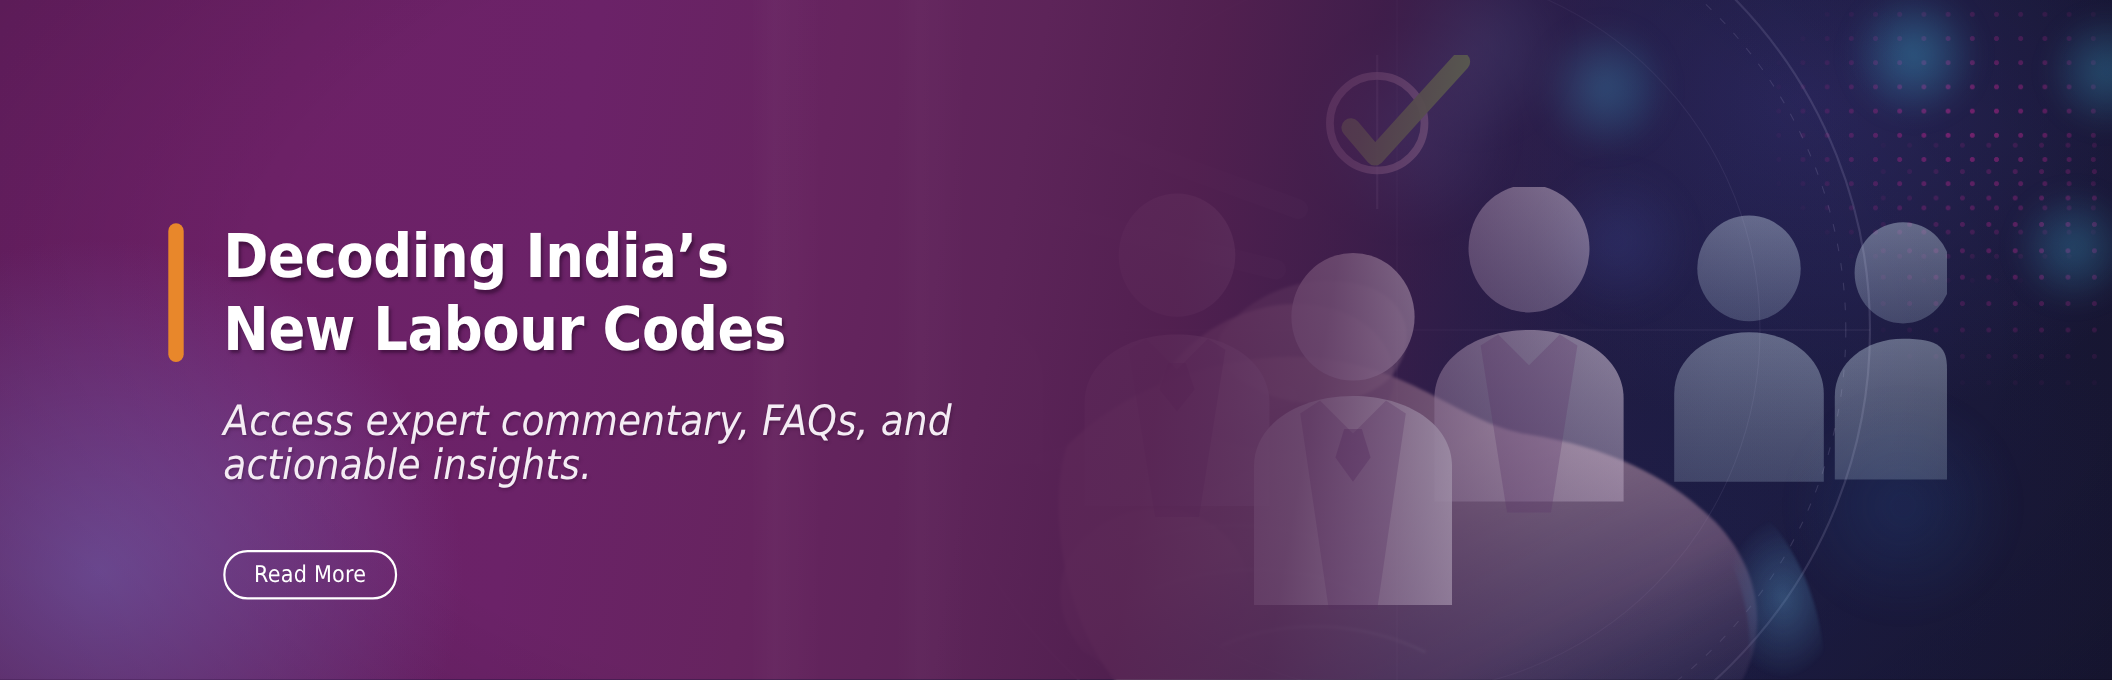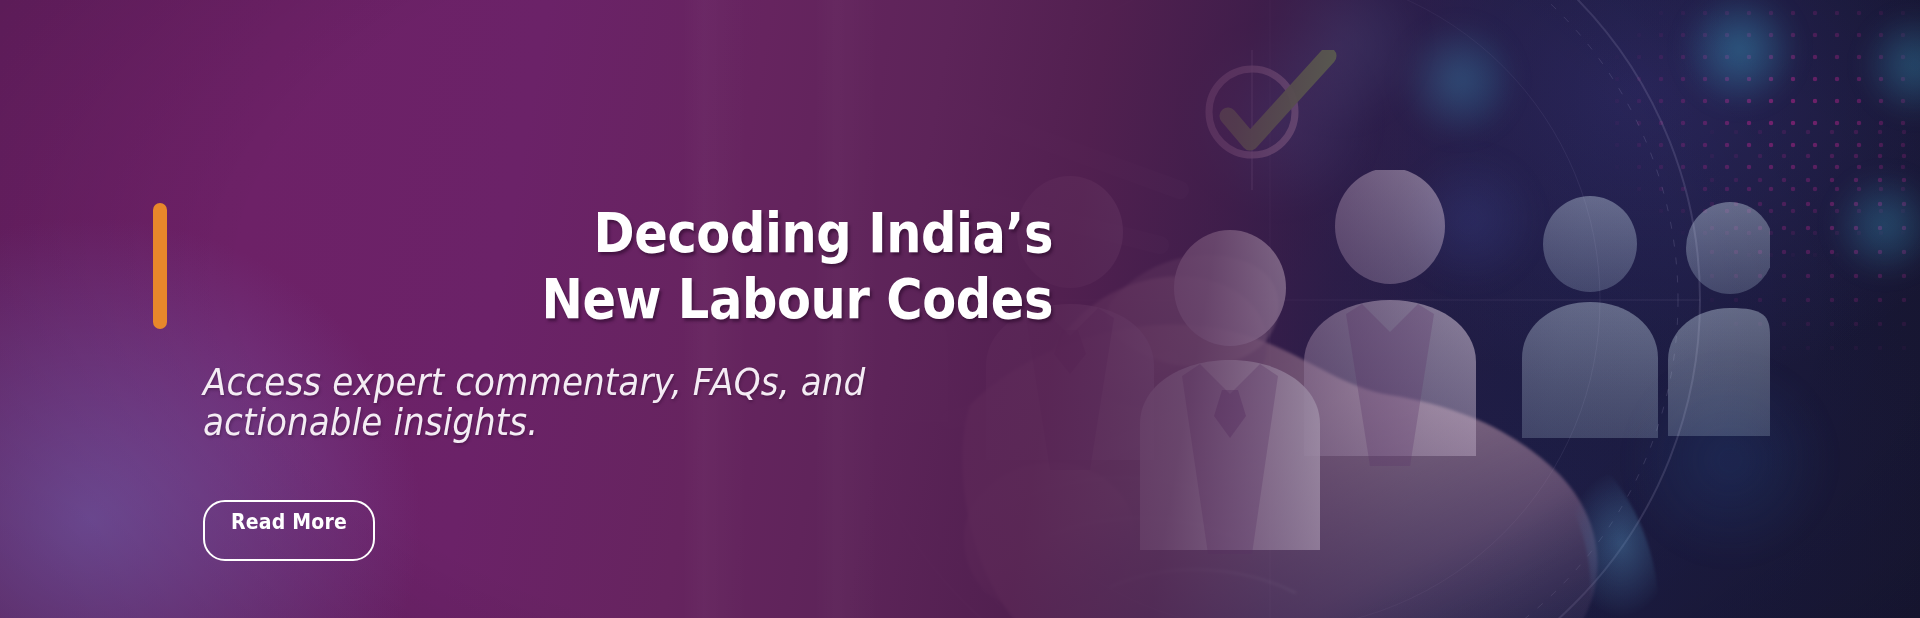--- a/index.html
+++ b/index.html
@@ -143,47 +143,46 @@
   .headline{
     margin-left:50px;
     color:#ffffff;
     font-family:"DejaVu Sans Condensed","Liberation Sans", sans-serif;
     font-weight:700;
     font-size:55px;
     line-height:66px;
     letter-spacing:-.4px;
     text-shadow:2px 3px 3px rgba(40,8,40,.55);
     white-space:pre-line;
-    text-align:right;
   }
 
   .subhead{
     margin-left:50px;
     margin-top:30px;
     color:#f4ecf4;
     font-family:"DejaVu Sans Condensed","Liberation Sans", sans-serif;
     font-style:italic;
     font-weight:400;
     font-size:38px;
     line-height:40px;
     letter-spacing:.1px;
     text-shadow:1px 2px 3px rgba(40,8,40,.35);
   }
 
   .cta{
     display:inline-block;
     margin-left:50px;
     margin-top:58px;
-    padding:9px 26px 26px;
+    padding:9px 26px 10px;
     border:2px solid #ffffff;
     border-radius:22px;
     background:transparent;
     color:#ffffff;
     font-family:"DejaVu Sans Condensed","Liberation Sans", sans-serif;
-    font-weight:700;
+    font-weight:400;
     font-size:21px;
     line-height:22px;
     letter-spacing:.2px;
     cursor:pointer;
     text-decoration:none;
     white-space:nowrap;
   }
 </style>
 </head>
 <body>

